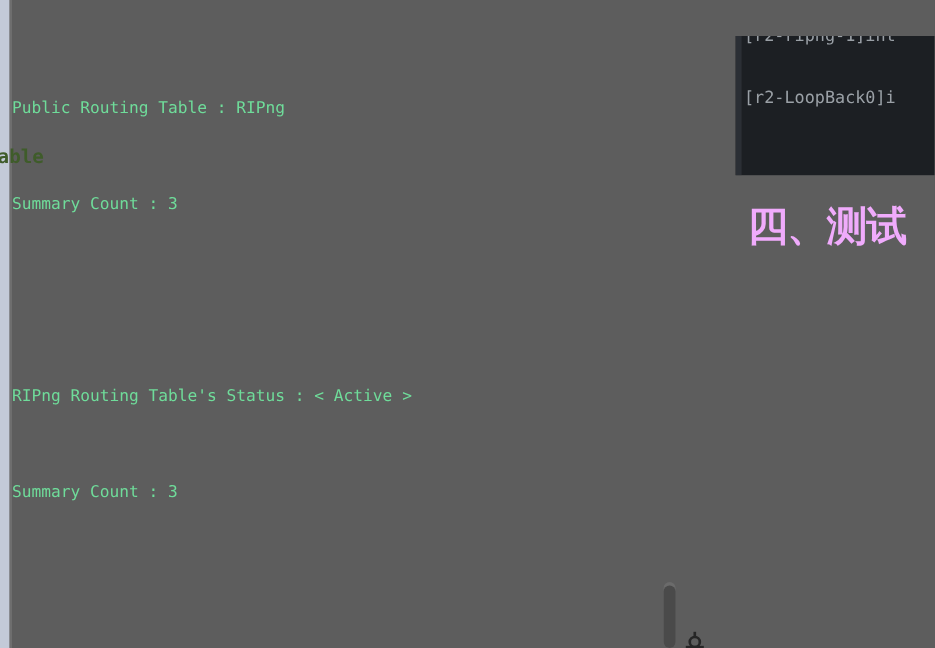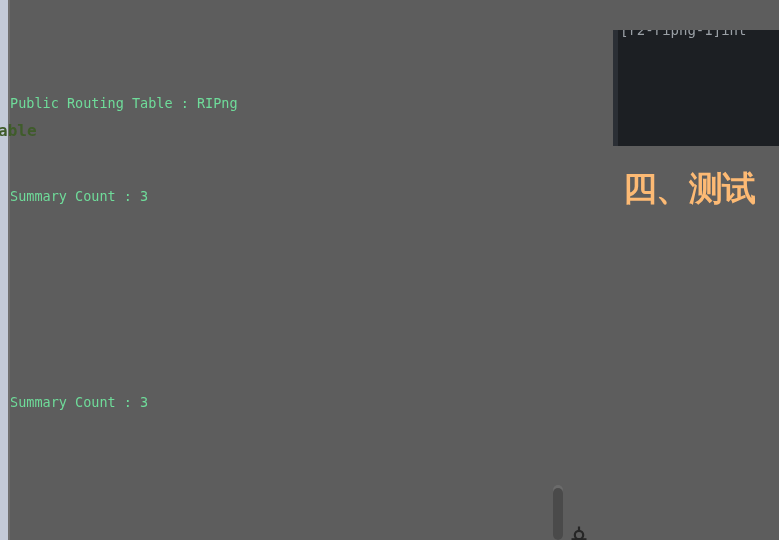--- a/index.html
+++ b/index.html
@@ -39,21 +39,20 @@
     height: 540px;
     color: #6fdc9a;
     font-size: 13.5px;
     line-height: 20px;
     white-space: pre;
     letter-spacing: 0px;
   }
   .term .line {
     height: 20px;
     position: relative;
-    margin-top: 13px;
   }
   .term .col-l {
     position: absolute;
     left: 0;
     top: 0;
   }
 
   
   .overlay-panel {
     position: absolute;
@@ -82,21 +81,21 @@
   }
 
   
   .watermark {
     position: absolute;
     left: 623px;
     top: 166px;
     font-family: Liberation Mono, monospace;
     font-size: 34px;
     font-weight: bold;
-    color: #fdba74;
+    color: #f0abfc;
     white-space: nowrap;
     letter-spacing: -1px;
   }
 
   
   .ghost-able {
     position: absolute;
     left: -2px;
     top: 121px;
     font-family: "DejaVu Sans Mono", "Liberation Mono", monospace;
@@ -150,20 +149,23 @@
     <div class="line">
       <span class="col-l">Public Routing Table : RIPng</span>
     </div>
     
     <div class="line">
       <span class="col-l">Summary Count : 3</span>
     </div>
     
     <div class="line"></div>
     
+    <div class="line">
+      <span class="col-l">RIPng Routing Table's Status : &lt; Active &gt;</span>
+    </div>
     
     <div class="line">
       <span class="col-l">Summary Count : 3</span>
     </div>
     
     <div class="line"></div>
 
     
     
     
@@ -196,20 +198,21 @@
 
   </div>
 
   <div class="ghost-able">able</div>
 
   <div class="watermark">四、测试</div>
 
   <div class="overlay-panel">
     <div class="ol-edge"></div>
     <div class="ol-text">[r2-ripng-1]int</div>
+    <div class="ol-text" style="top:39px">[r2-LoopBack0]i</div>
   </div>
 
   <div class="scroll-track"></div>
   <div class="scroll-thumb"></div>
 
   <div class="target-icon">
     <svg width="18" height="16" viewBox="0 0 18 16">
       <circle cx="9" cy="11" r="4.2" fill="none" stroke="#262626" stroke-width="2.2"></circle>
       <rect x="7.9" y="2.5" width="2.2" height="5" fill="#262626"></rect>
       <rect x="1.5" y="14.2" width="15" height="2" fill="#262626"></rect>

